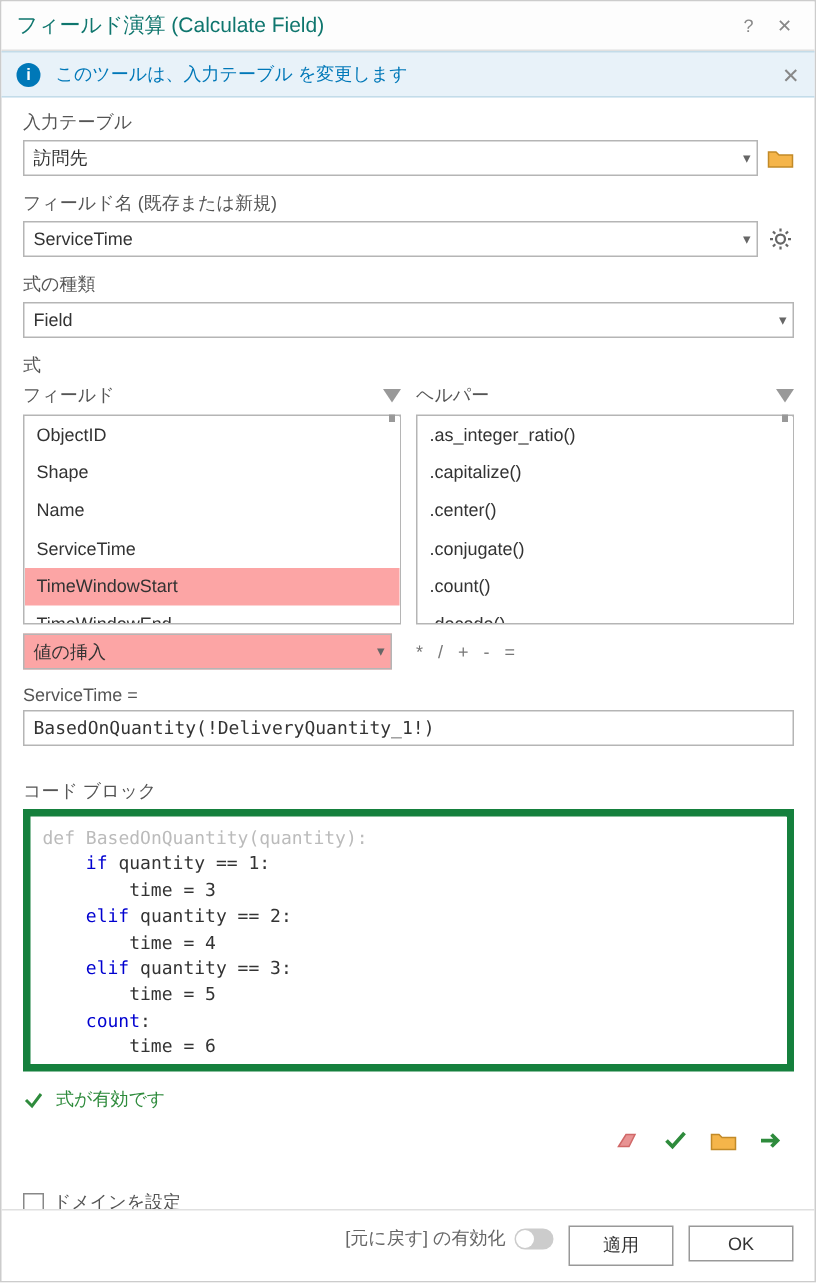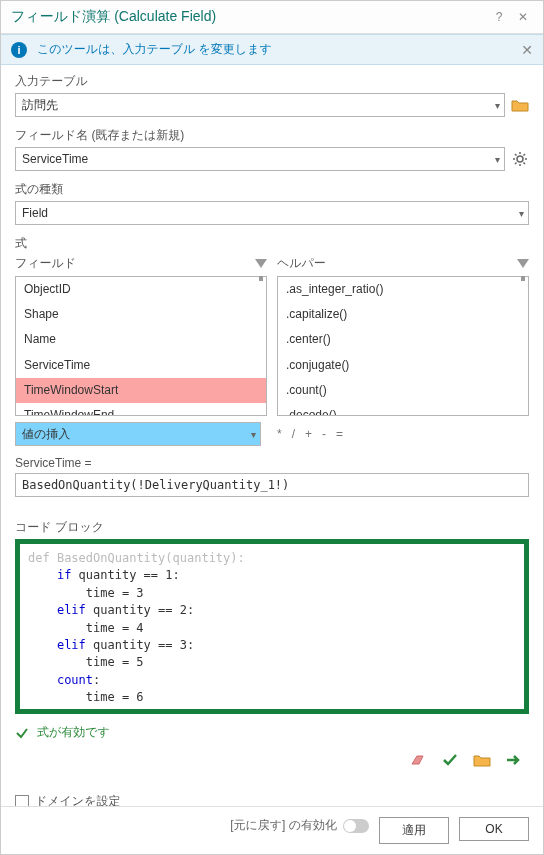--- a/index.html
+++ b/index.html
@@ -20,21 +20,21 @@
 .input .dd { position: absolute; right: 4px; color: #666; font-size: 10px; }
 .side-icon { width: 18px; height: 18px; display: flex; align-items: center; justify-content: center; cursor: pointer; }
 .columns { display: flex; gap: 10px; }
 .col { flex: 1; display: flex; flex-direction: column; }
 .col-header { display: flex; align-items: center; margin-bottom: 4px; }
 .col-header .col-title { flex: 1; font-size: 12px; color: #555; }
 .list { border: 1px solid #b5b5b5; background: #fff; height: 140px; overflow-y: scroll; }
 .list-item { padding: 3px 8px; font-size: 12px; cursor: default; border-bottom: none; line-height: 1.6; }
 .list-item.selected { background: #fca5a5; }
 .insert-row { display: flex; gap: 8px; margin-top: 6px; align-items: center; }
-.insert-dd { flex: 0 0 246px; border: 1px solid #b5b5b5; background: #7dd3fc; padding: 4px 6px; font-size: 12px; height: 24px; display: flex; align-items: center; position: relative; }
+.insert-dd { flex: 0 0 246px; border: 1px solid #b5b5b5; background: #fca5a5; padding: 4px 6px; font-size: 12px; height: 24px; display: flex; align-items: center; position: relative; }
 .insert-dd .dd { position: absolute; right: 4px; color: #666; font-size: 10px; }
 .ops { display: flex; gap: 10px; color: #777; font-size: 12px; padding-left: 8px; }
 .ops span { cursor: pointer; }
 .expr-label { font-size: 12px; color: #555; margin-top: 10px; margin-bottom: 3px; }
 .expr-box { border: 1px solid #b5b5b5; background: #fff; padding: 4px 6px; font-size: 12px; font-family: Consolas, monospace; height: 24px; display: flex; }
 .code-label { font-size: 12px; color: #555; margin-top: 22px; margin-bottom: 3px; }
 .code-box { border: 5px solid #15803d; background: #fff; padding: 6px 8px; font-size: 12px; font-family: Consolas, monospace; height: 175px; overflow: auto; white-space: pre; line-height: 1.45; position: relative; }
 .code-box .kw { color: #0000d0; }
 .valid-row { display: flex; align-items: center; gap: 8px; margin-top: 10px; color: #2e8b3c; }
 .action-icons { display: flex; justify-content: flex-end; gap: 14px; margin-top: 10px; padding-right: 6px; }

